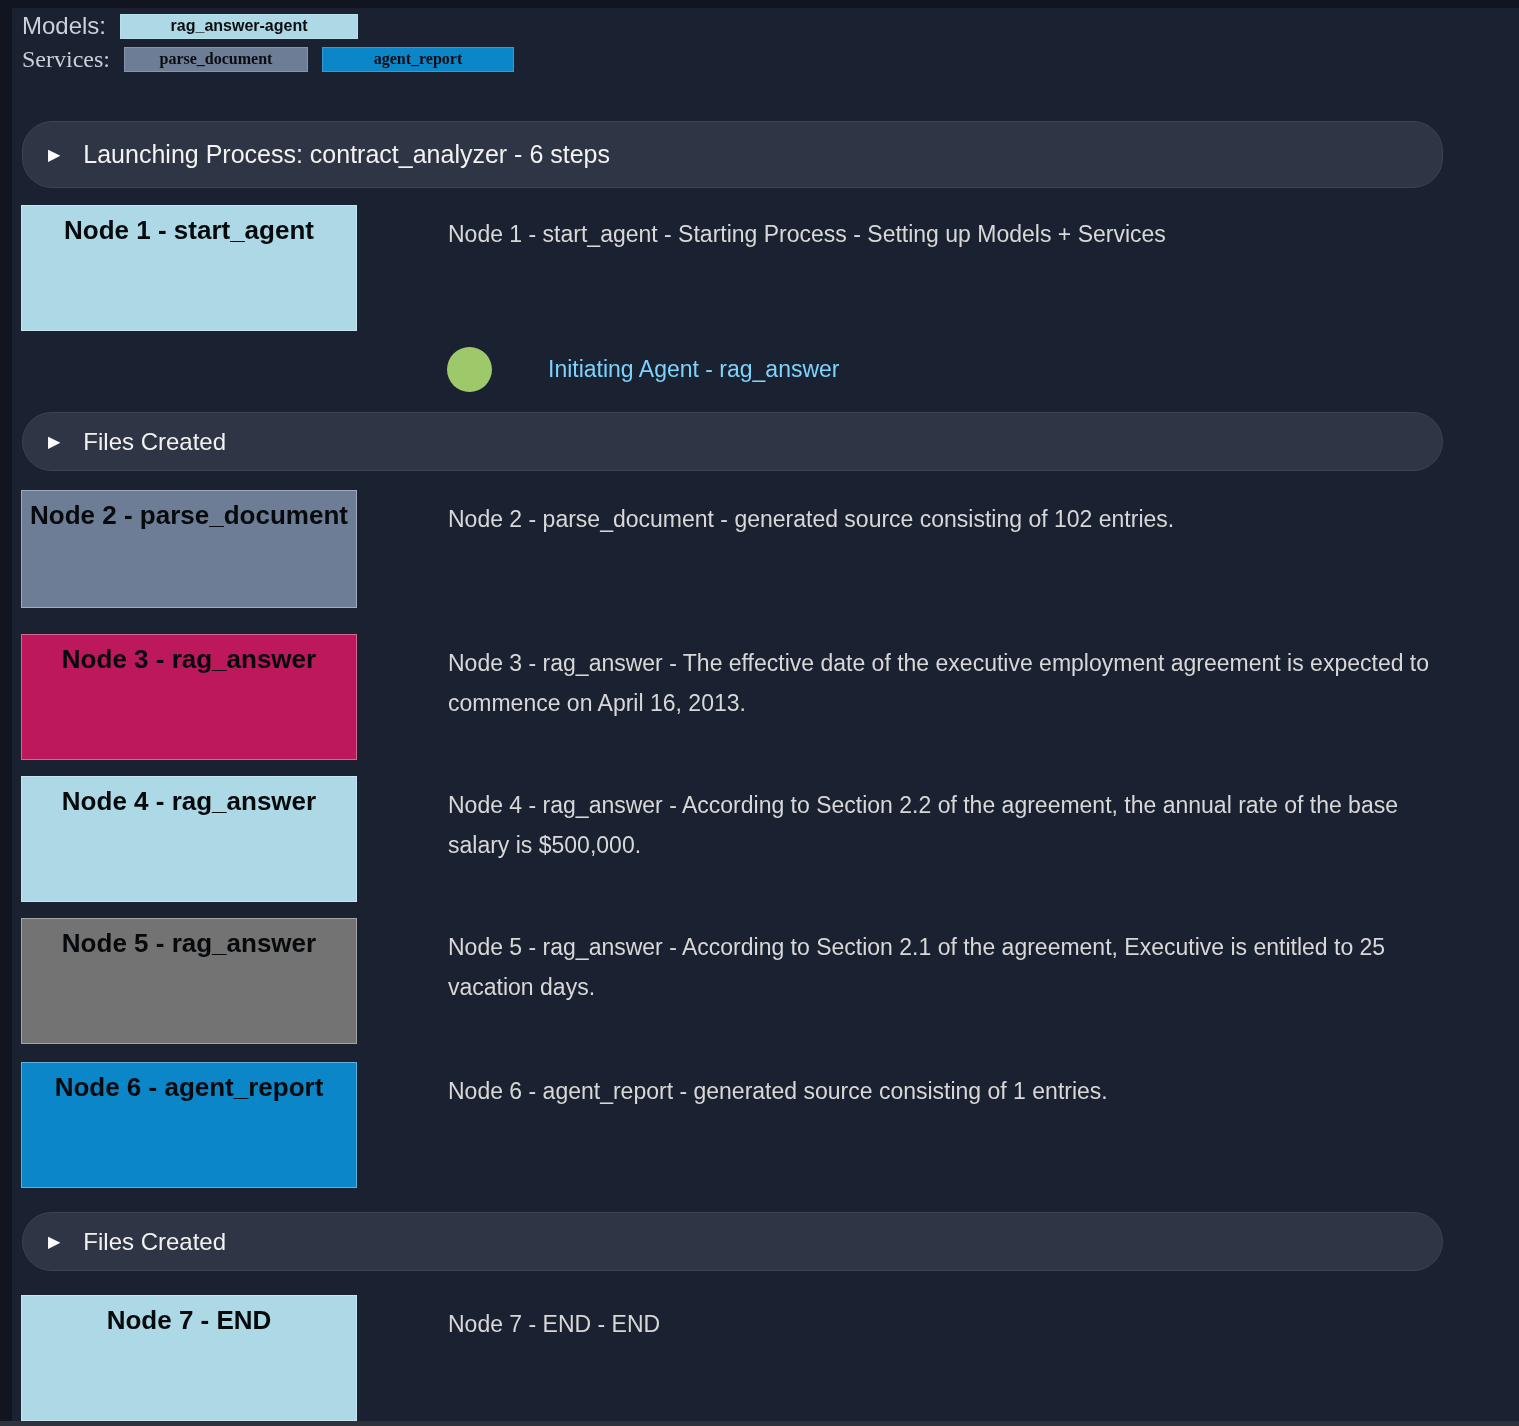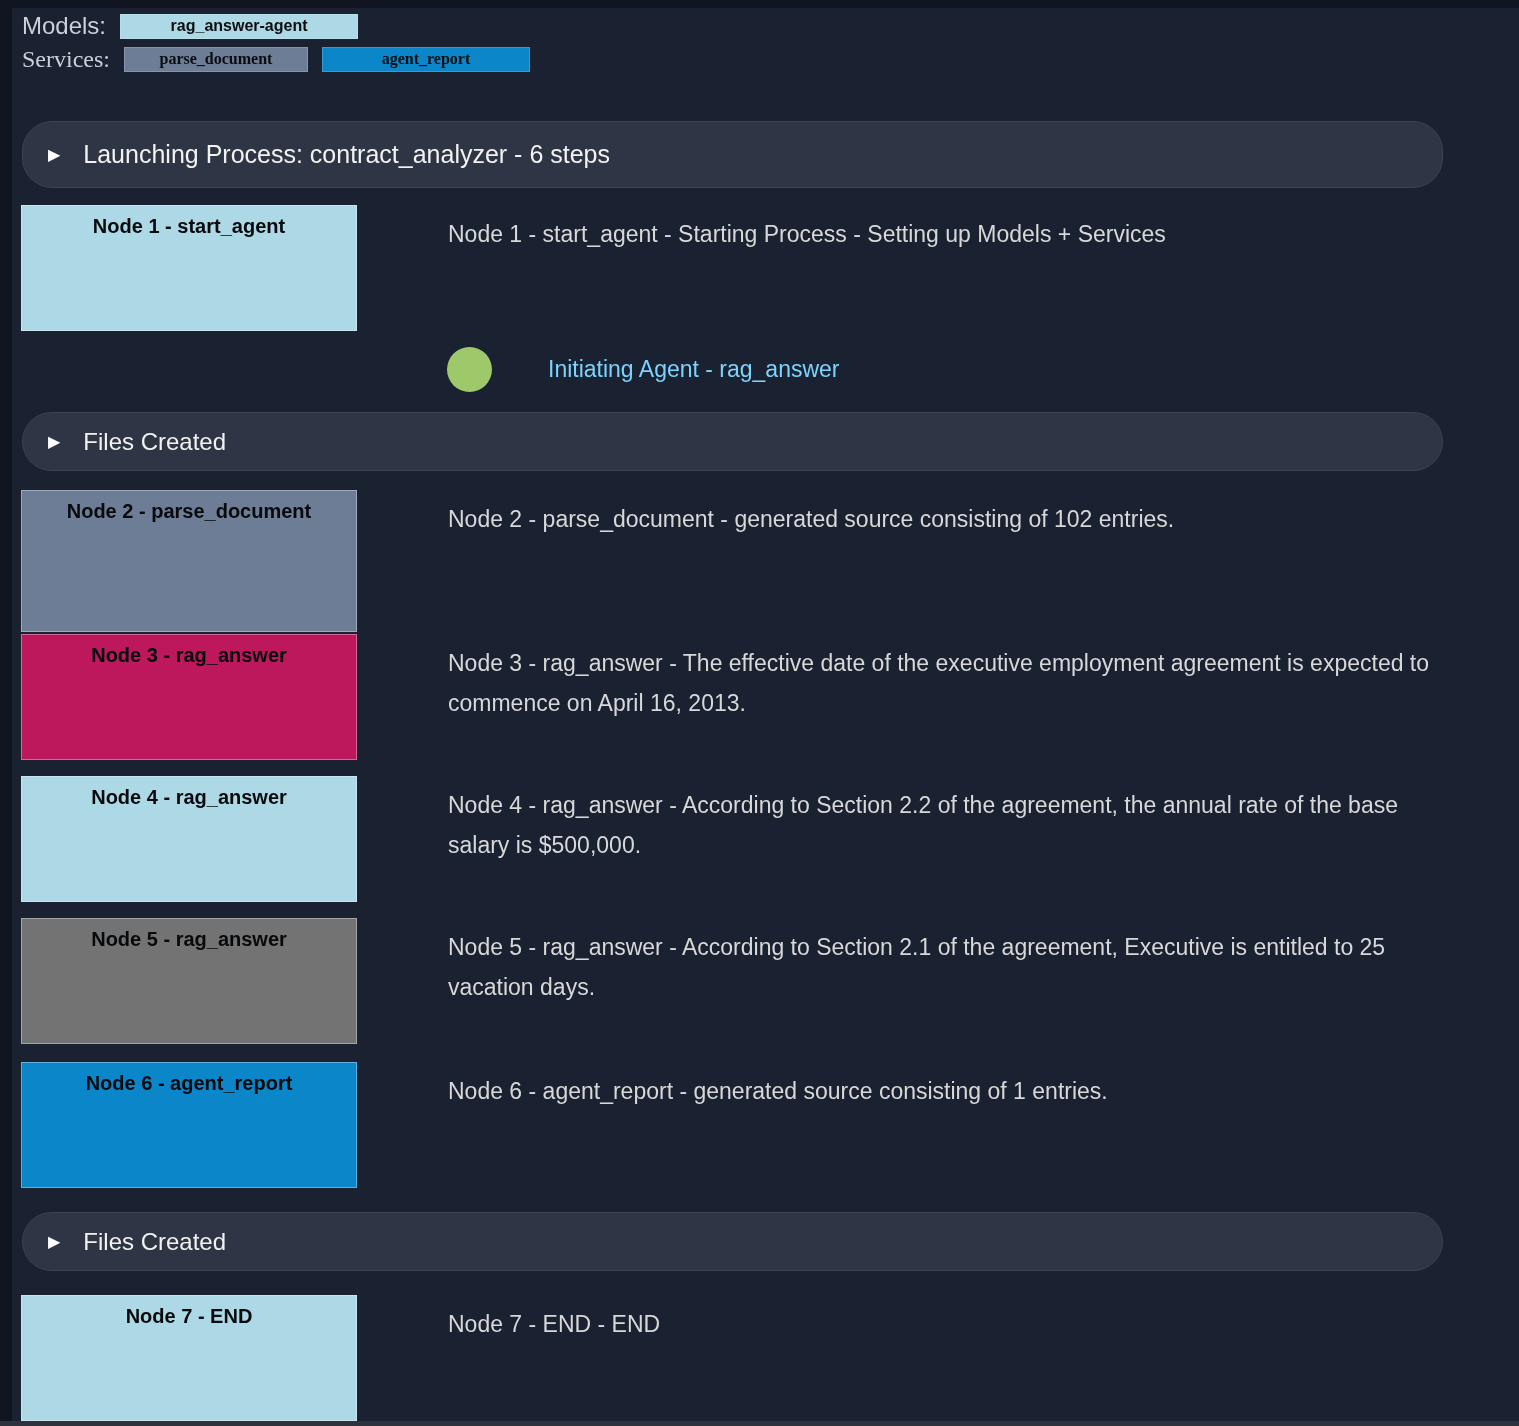--- a/index.html
+++ b/index.html
@@ -14,42 +14,42 @@
   .abs{position:absolute;}
 
   
   .tb-row{left:22px;display:flex;align-items:center;gap:14px;height:26px;}
   .tb-label{font-size:24px;color:#ccd0d8;white-space:nowrap;}
   .badge{
     height:25px;display:flex;align-items:center;justify-content:center;
     font-size:16px;font-weight:bold;color:#0a0d10;box-sizing:border-box;
     border:1px solid rgba(255,255,255,0.18);
   }
-  .w238{width:238px;} .w228{width:184px;} .w192{width:208px;}
+  .w238{width:238px;} .w228{width:184px;} .w192{width:192px;}
 
   
   .bar{
     left:22px;width:1421px;box-sizing:border-box;
     background:#2e3545;border:1px solid #3b4354;border-radius:30px;
     display:flex;align-items:center;padding-left:25px;
     color:#f2f2f2;cursor:pointer;
   }
   .bar-lg{height:67px;font-size:25px;}
   .bar-sm{height:59px;font-size:24px;}
   .arrow{font-size:16px;margin-right:23px;color:#ffffff;line-height:1;}
 
   
   .node-row{left:21px;display:flex;align-items:flex-start;}
   .node-box{
     width:336px;height:126px;box-sizing:border-box;
     border:1px solid rgba(255,255,255,0.35);
     padding:9px 4px 0 4px;text-align:center;
-    font-size:20px;font-weight:bold;color:#070a0d;cursor:pointer;
+    font-size:26px;font-weight:bold;color:#070a0d;cursor:pointer;
   }
-  .box-tall{height:142px;}
+  .box-tall{height:118px;}
   .node-desc{
     margin-left:91px;padding-top:9px;max-width:985px;
     font-size:23px;line-height:40px;color:#d8d8d8;
   }
   
   .status-row{left:447px;display:flex;align-items:center;height:46px;}
   .dot{width:45px;height:45px;border-radius:50%;}
   .status-text{margin-left:56px;font-size:23px;color:#7dd3fc;}
 </style>
 </head>

